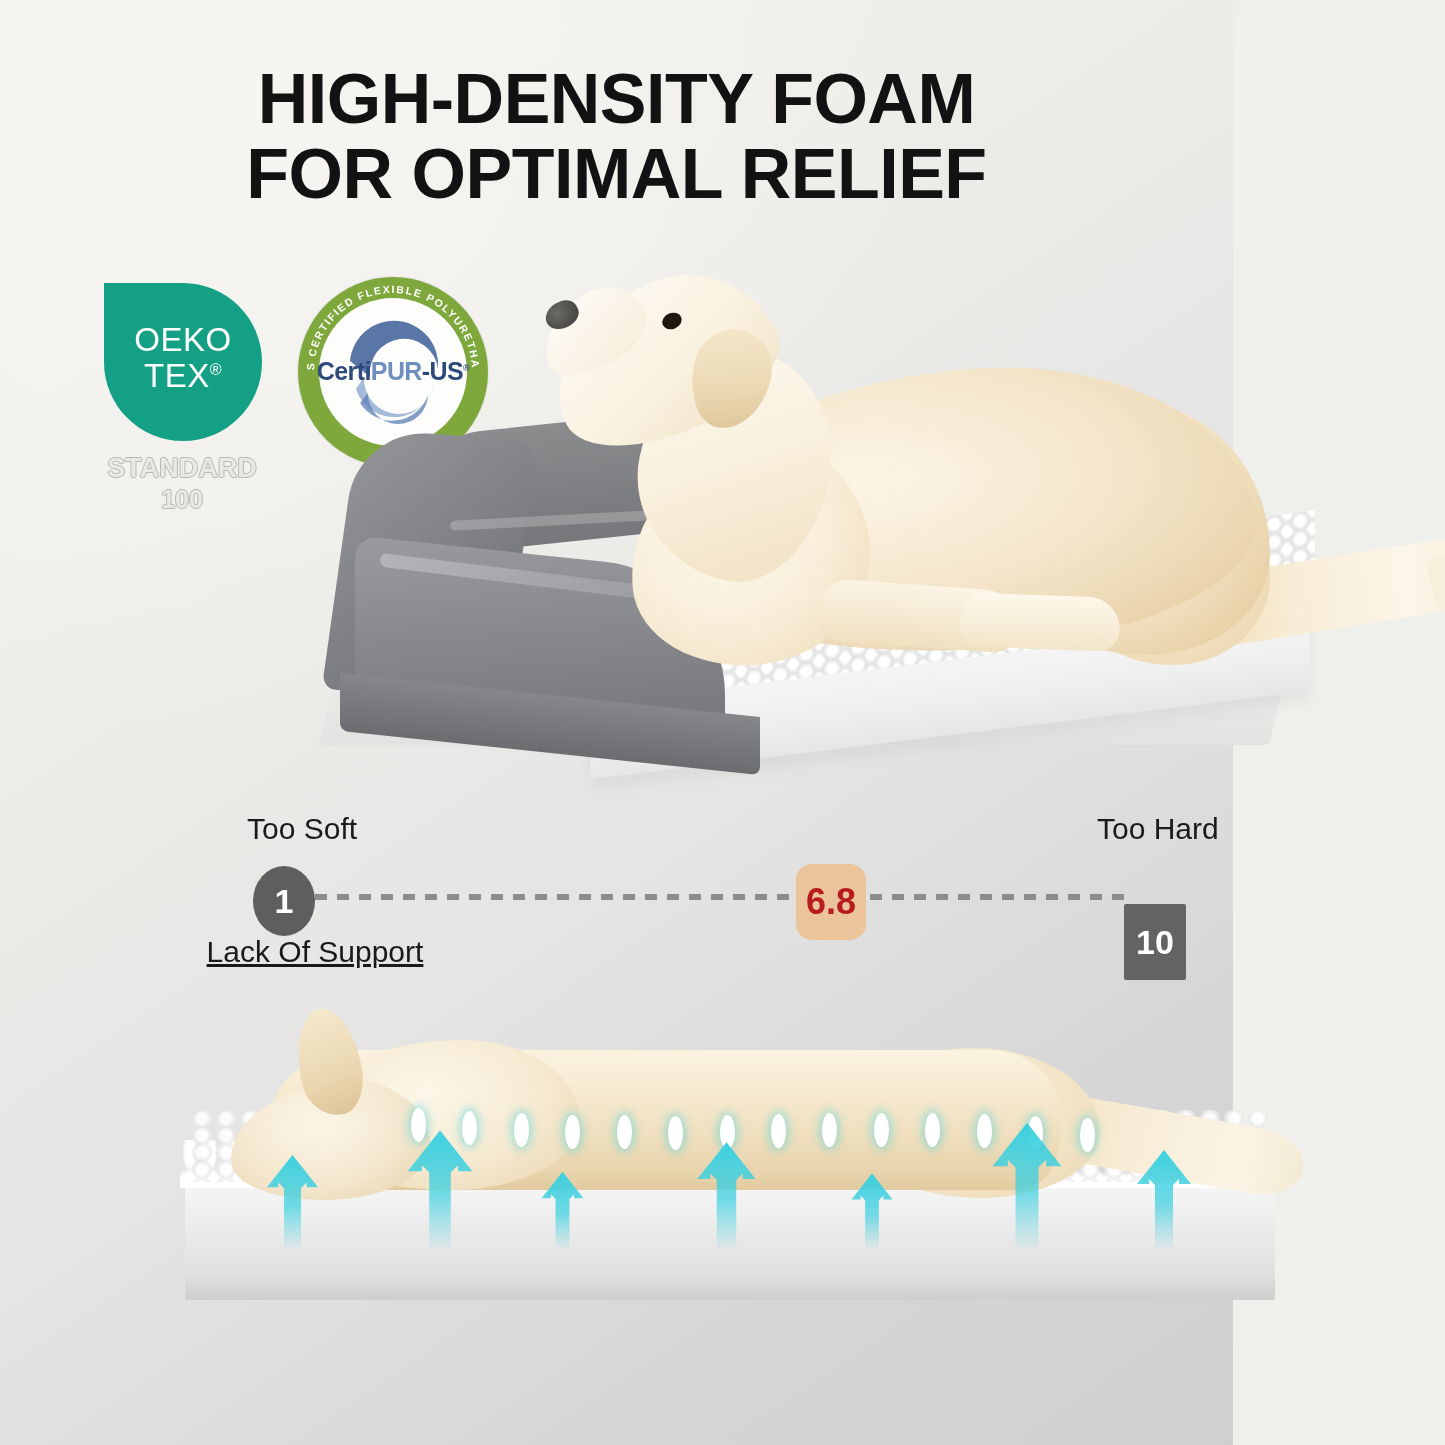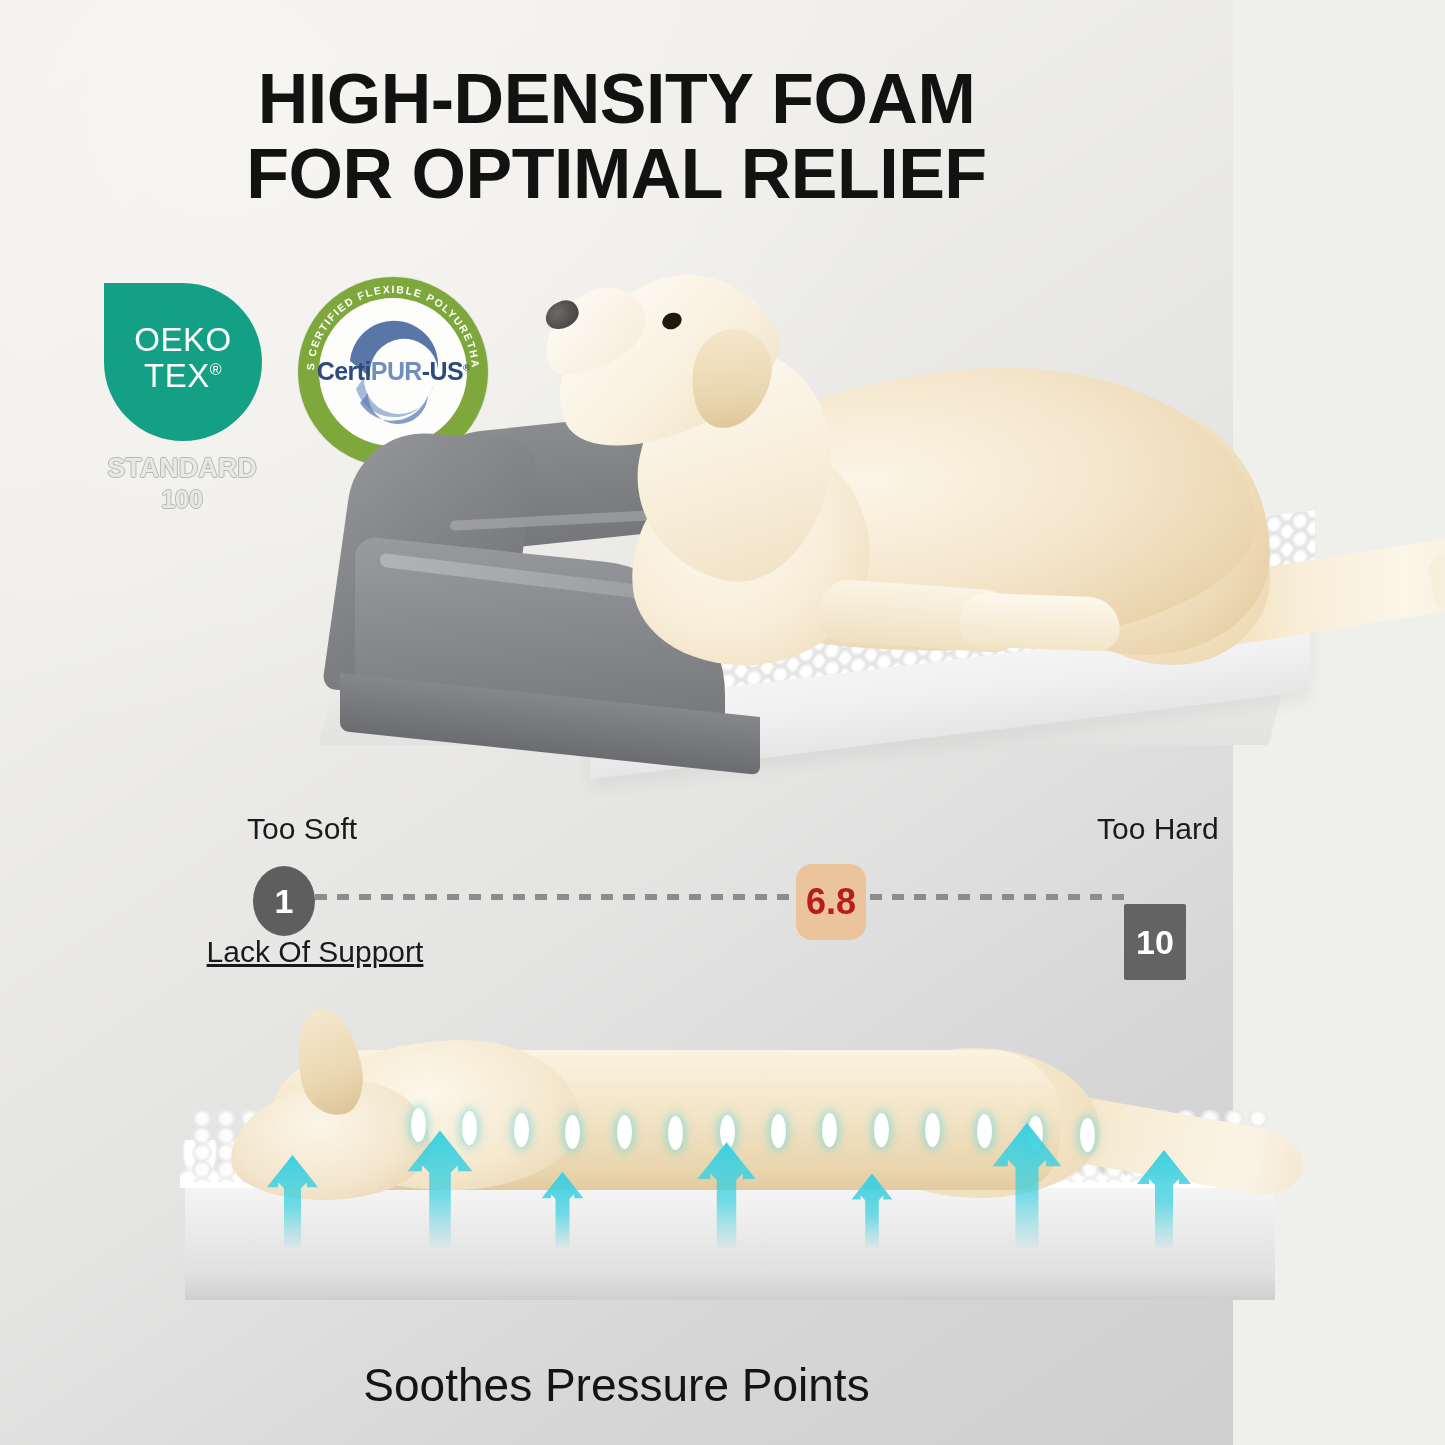--- a/index.html
+++ b/index.html
@@ -486,14 +486,13 @@
                 <stop offset="55%" stop-color="#3DD0E0" stop-opacity="0.72"></stop>
                 <stop offset="100%" stop-color="#3DD0E0" stop-opacity="0.05"></stop>
               </linearGradient>
             </defs>
             <path d="M29 2 L56 36 L44 36 L44 31 L38 37 L38 100 L20 100 L20 37 L14 31 L14 36 L2 36 Z" fill="url(#ag6)"></path>
           </svg>
         </div>
       </div>
   </div>
 
-  <div class="caption">Soothes Pressure Points</div>
 </div>
 
 </body></html>

